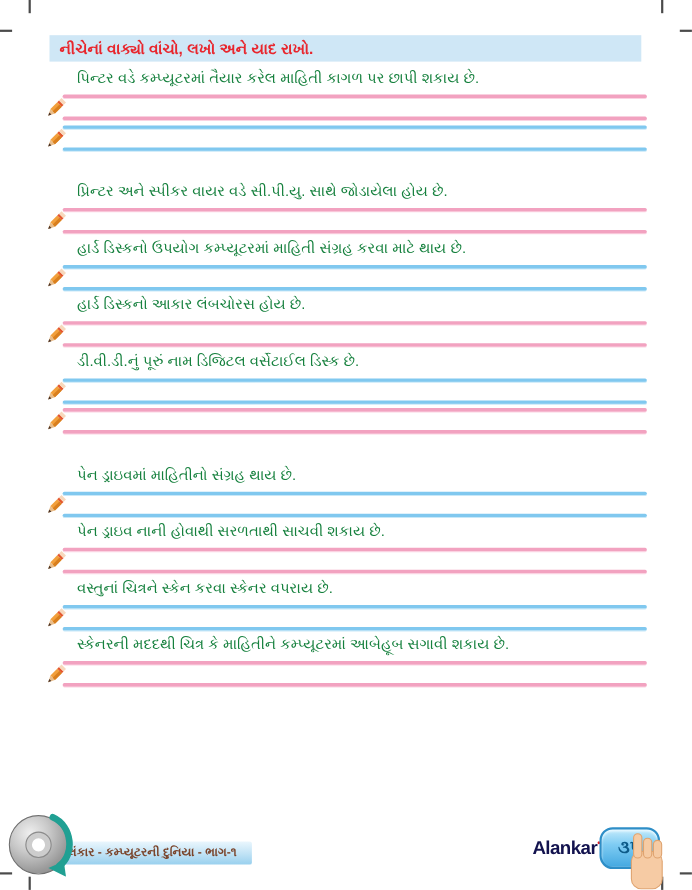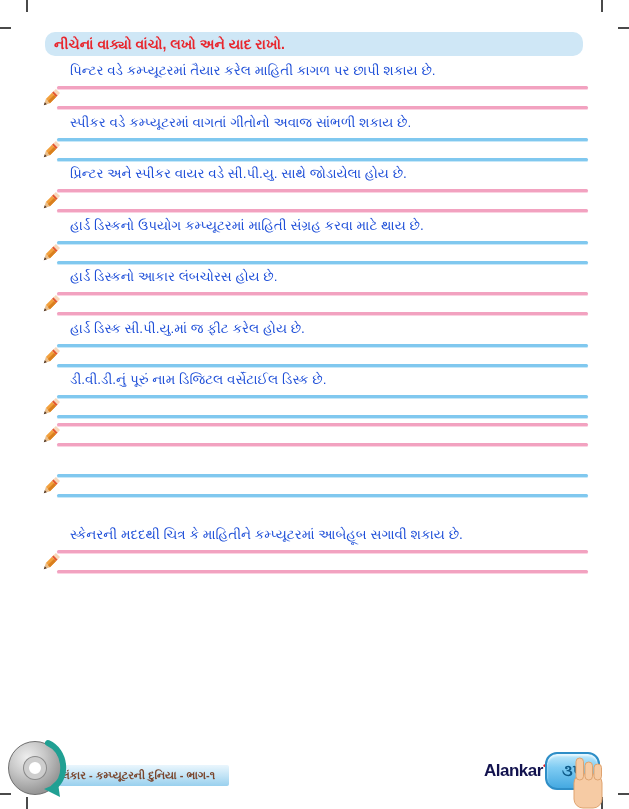--- a/index.html
+++ b/index.html
@@ -12,30 +12,30 @@
   .mark{position:absolute;background:#4a4a4a;}
   .mk-v{width:2px;height:12px;}
   .mk-h{width:11px;height:2px;}
   .tl-v{left:26px;top:0;} .tl-h{left:0;top:27px;}
   .tr-v{right:26px;top:0;} .tr-h{right:0;top:27px;}
   .bl-v{left:26px;bottom:0;} .bl-h{left:0;bottom:14px;}
   .br-v{right:26px;bottom:0;} .br-h{right:0;bottom:14px;}
   
   .banner{
     position:absolute;left:45px;top:32px;width:538px;height:24px;
-    background:#cfe7f6;border-radius:10px;
+    background:#cfe7f6;border-radius:0;
     color:#e8262d;font-weight:bold;font-size:14px;line-height:24px;
     padding-left:9px;box-sizing:border-box;white-space:nowrap;
   }
   
   .content{position:absolute;left:45px;top:60px;width:543px;}
   .block{position:relative;height:51.5px;}
   .sentence{
     margin-left:25px;height:24px;line-height:21px;
-    font-size:13.5px;color:#1d4ed8;white-space:nowrap;
+    font-size:13.5px;color:#15803d;white-space:nowrap;
   }
   .rules{position:relative;height:27px;}
   .rule{position:absolute;left:12px;right:0;height:3px;border-radius:2px;}
   .r1{top:2px;} .r2{top:22px;}
   .pink .rule{background:#f2a2c0;box-shadow:0 1px 0 #fbd3e2;}
   .blue .rule{background:#80c8ef;box-shadow:0 1px 0 #c8e8f8;}
   .pencil{position:absolute;left:-2px;top:3px;width:19px;height:19px;}
   
   .series-bar{
     position:absolute;left:36px;top:765px;width:193px;height:21px;
@@ -99,21 +99,20 @@
             <polygon points="3.6,15.2 8.8,20.4 16.6,12.6 11.4,7.4" fill="#f2a03c"></polygon>
             <polygon points="6.2,17.8 8.8,20.4 16.6,12.6 14,10" fill="#d97f1e"></polygon>
             <polygon points="11.4,7.4 16.6,12.6 18.6,10.6 13.4,5.4" fill="#e4572e"></polygon>
             <polygon points="13.4,5.4 18.6,10.6 21.5,7.7 16.3,2.5" fill="#f7d8bc"></polygon>
           </svg>
         </span>
       </div>
     </div>
 
     <div class="block">
-      <div class="sentence">સ્પીકર વડે કમ્પ્યૂટરમાં વાગતાં ગીતોનો અવાજ સાંભળી શકાય છે.</div>
       <div class="rules blue">
         <div class="rule r1"></div>
         <div class="rule r2"></div>
         <span class="pencil">
           <svg viewBox="0 0 24 24" width="19" height="19" aria-hidden="true">
             <polygon points="1,23 3.6,15.2 8.8,20.4" fill="#e9bd8a"></polygon>
             <polygon points="1,23 2.3,19.3 4.7,21.7" fill="#4a3326"></polygon>
             <polygon points="3.6,15.2 8.8,20.4 16.6,12.6 11.4,7.4" fill="#f2a03c"></polygon>
             <polygon points="6.2,17.8 8.8,20.4 16.6,12.6 14,10" fill="#d97f1e"></polygon>
             <polygon points="11.4,7.4 16.6,12.6 18.6,10.6 13.4,5.4" fill="#e4572e"></polygon>
@@ -170,37 +169,20 @@
             <polygon points="1,23 2.3,19.3 4.7,21.7" fill="#4a3326"></polygon>
             <polygon points="3.6,15.2 8.8,20.4 16.6,12.6 11.4,7.4" fill="#f2a03c"></polygon>
             <polygon points="6.2,17.8 8.8,20.4 16.6,12.6 14,10" fill="#d97f1e"></polygon>
             <polygon points="11.4,7.4 16.6,12.6 18.6,10.6 13.4,5.4" fill="#e4572e"></polygon>
             <polygon points="13.4,5.4 18.6,10.6 21.5,7.7 16.3,2.5" fill="#f7d8bc"></polygon>
           </svg>
         </span>
       </div>
     </div>
 
-    <div class="block">
-      <div class="sentence">હાર્ડ ડિસ્ક સી.પી.યુ.માં જ ફીટ કરેલ હોય છે.</div>
-      <div class="rules blue">
-        <div class="rule r1"></div>
-        <div class="rule r2"></div>
-        <span class="pencil">
-          <svg viewBox="0 0 24 24" width="19" height="19" aria-hidden="true">
-            <polygon points="1,23 3.6,15.2 8.8,20.4" fill="#e9bd8a"></polygon>
-            <polygon points="1,23 2.3,19.3 4.7,21.7" fill="#4a3326"></polygon>
-            <polygon points="3.6,15.2 8.8,20.4 16.6,12.6 11.4,7.4" fill="#f2a03c"></polygon>
-            <polygon points="6.2,17.8 8.8,20.4 16.6,12.6 14,10" fill="#d97f1e"></polygon>
-            <polygon points="11.4,7.4 16.6,12.6 18.6,10.6 13.4,5.4" fill="#e4572e"></polygon>
-            <polygon points="13.4,5.4 18.6,10.6 21.5,7.7 16.3,2.5" fill="#f7d8bc"></polygon>
-          </svg>
-        </span>
-      </div>
-    </div>
 
 
     <div class="block">
       <div class="sentence">ડી.વી.ડી.નું પૂરું નામ ડિજિટલ વર્સેટાઈલ ડિસ્ક છે.</div>
       <div class="rules blue">
         <div class="rule r1"></div>
         <div class="rule r2"></div>
         <span class="pencil">
           <svg viewBox="0 0 24 24" width="19" height="19" aria-hidden="true">
             <polygon points="1,23 3.6,15.2 8.8,20.4" fill="#e9bd8a"></polygon>
@@ -225,37 +207,72 @@
             <polygon points="3.6,15.2 8.8,20.4 16.6,12.6 11.4,7.4" fill="#f2a03c"></polygon>
             <polygon points="6.2,17.8 8.8,20.4 16.6,12.6 14,10" fill="#d97f1e"></polygon>
             <polygon points="11.4,7.4 16.6,12.6 18.6,10.6 13.4,5.4" fill="#e4572e"></polygon>
             <polygon points="13.4,5.4 18.6,10.6 21.5,7.7 16.3,2.5" fill="#f7d8bc"></polygon>
           </svg>
         </span>
       </div>
     </div>
 
     <div class="block">
-      <div class="rules blue">
-        <div class="rule r1"></div>
-        <div class="rule r2"></div>
-        <span class="pencil">
-          <svg viewBox="0 0 24 24" width="19" height="19" aria-hidden="true">
-            <polygon points="1,23 3.6,15.2 8.8,20.4" fill="#e9bd8a"></polygon>
-            <polygon points="1,23 2.3,19.3 4.7,21.7" fill="#4a3326"></polygon>
-            <polygon points="3.6,15.2 8.8,20.4 16.6,12.6 11.4,7.4" fill="#f2a03c"></polygon>
-            <polygon points="6.2,17.8 8.8,20.4 16.6,12.6 14,10" fill="#d97f1e"></polygon>
-            <polygon points="11.4,7.4 16.6,12.6 18.6,10.6 13.4,5.4" fill="#e4572e"></polygon>
-            <polygon points="13.4,5.4 18.6,10.6 21.5,7.7 16.3,2.5" fill="#f7d8bc"></polygon>
-          </svg>
-        </span>
-      </div>
-    </div>
-
-
+      <div class="sentence">પેન ડ્રાઇવમાં માહિતીનો સંગ્રહ થાય છે.</div>
+      <div class="rules blue">
+        <div class="rule r1"></div>
+        <div class="rule r2"></div>
+        <span class="pencil">
+          <svg viewBox="0 0 24 24" width="19" height="19" aria-hidden="true">
+            <polygon points="1,23 3.6,15.2 8.8,20.4" fill="#e9bd8a"></polygon>
+            <polygon points="1,23 2.3,19.3 4.7,21.7" fill="#4a3326"></polygon>
+            <polygon points="3.6,15.2 8.8,20.4 16.6,12.6 11.4,7.4" fill="#f2a03c"></polygon>
+            <polygon points="6.2,17.8 8.8,20.4 16.6,12.6 14,10" fill="#d97f1e"></polygon>
+            <polygon points="11.4,7.4 16.6,12.6 18.6,10.6 13.4,5.4" fill="#e4572e"></polygon>
+            <polygon points="13.4,5.4 18.6,10.6 21.5,7.7 16.3,2.5" fill="#f7d8bc"></polygon>
+          </svg>
+        </span>
+      </div>
+    </div>
+
+    <div class="block">
+      <div class="sentence">પેન ડ્રાઇવ નાની હોવાથી સરળતાથી સાચવી શકાય છે.</div>
+      <div class="rules pink">
+        <div class="rule r1"></div>
+        <div class="rule r2"></div>
+        <span class="pencil">
+          <svg viewBox="0 0 24 24" width="19" height="19" aria-hidden="true">
+            <polygon points="1,23 3.6,15.2 8.8,20.4" fill="#e9bd8a"></polygon>
+            <polygon points="1,23 2.3,19.3 4.7,21.7" fill="#4a3326"></polygon>
+            <polygon points="3.6,15.2 8.8,20.4 16.6,12.6 11.4,7.4" fill="#f2a03c"></polygon>
+            <polygon points="6.2,17.8 8.8,20.4 16.6,12.6 14,10" fill="#d97f1e"></polygon>
+            <polygon points="11.4,7.4 16.6,12.6 18.6,10.6 13.4,5.4" fill="#e4572e"></polygon>
+            <polygon points="13.4,5.4 18.6,10.6 21.5,7.7 16.3,2.5" fill="#f7d8bc"></polygon>
+          </svg>
+        </span>
+      </div>
+    </div>
+
+    <div class="block">
+      <div class="sentence">વસ્તુનાં ચિત્રને સ્કેન કરવા સ્કેનર વપરાય છે.</div>
+      <div class="rules blue">
+        <div class="rule r1"></div>
+        <div class="rule r2"></div>
+        <span class="pencil">
+          <svg viewBox="0 0 24 24" width="19" height="19" aria-hidden="true">
+            <polygon points="1,23 3.6,15.2 8.8,20.4" fill="#e9bd8a"></polygon>
+            <polygon points="1,23 2.3,19.3 4.7,21.7" fill="#4a3326"></polygon>
+            <polygon points="3.6,15.2 8.8,20.4 16.6,12.6 11.4,7.4" fill="#f2a03c"></polygon>
+            <polygon points="6.2,17.8 8.8,20.4 16.6,12.6 14,10" fill="#d97f1e"></polygon>
+            <polygon points="11.4,7.4 16.6,12.6 18.6,10.6 13.4,5.4" fill="#e4572e"></polygon>
+            <polygon points="13.4,5.4 18.6,10.6 21.5,7.7 16.3,2.5" fill="#f7d8bc"></polygon>
+          </svg>
+        </span>
+      </div>
+    </div>
 
     <div class="block">
       <div class="sentence">સ્કેનરની મદદથી ચિત્ર કે માહિતીને કમ્પ્યૂટરમાં આબેહૂબ સગાવી શકાય છે.</div>
       <div class="rules pink">
         <div class="rule r1"></div>
         <div class="rule r2"></div>
         <span class="pencil">
           <svg viewBox="0 0 24 24" width="19" height="19" aria-hidden="true">
             <polygon points="1,23 3.6,15.2 8.8,20.4" fill="#e9bd8a"></polygon>
             <polygon points="1,23 2.3,19.3 4.7,21.7" fill="#4a3326"></polygon>

